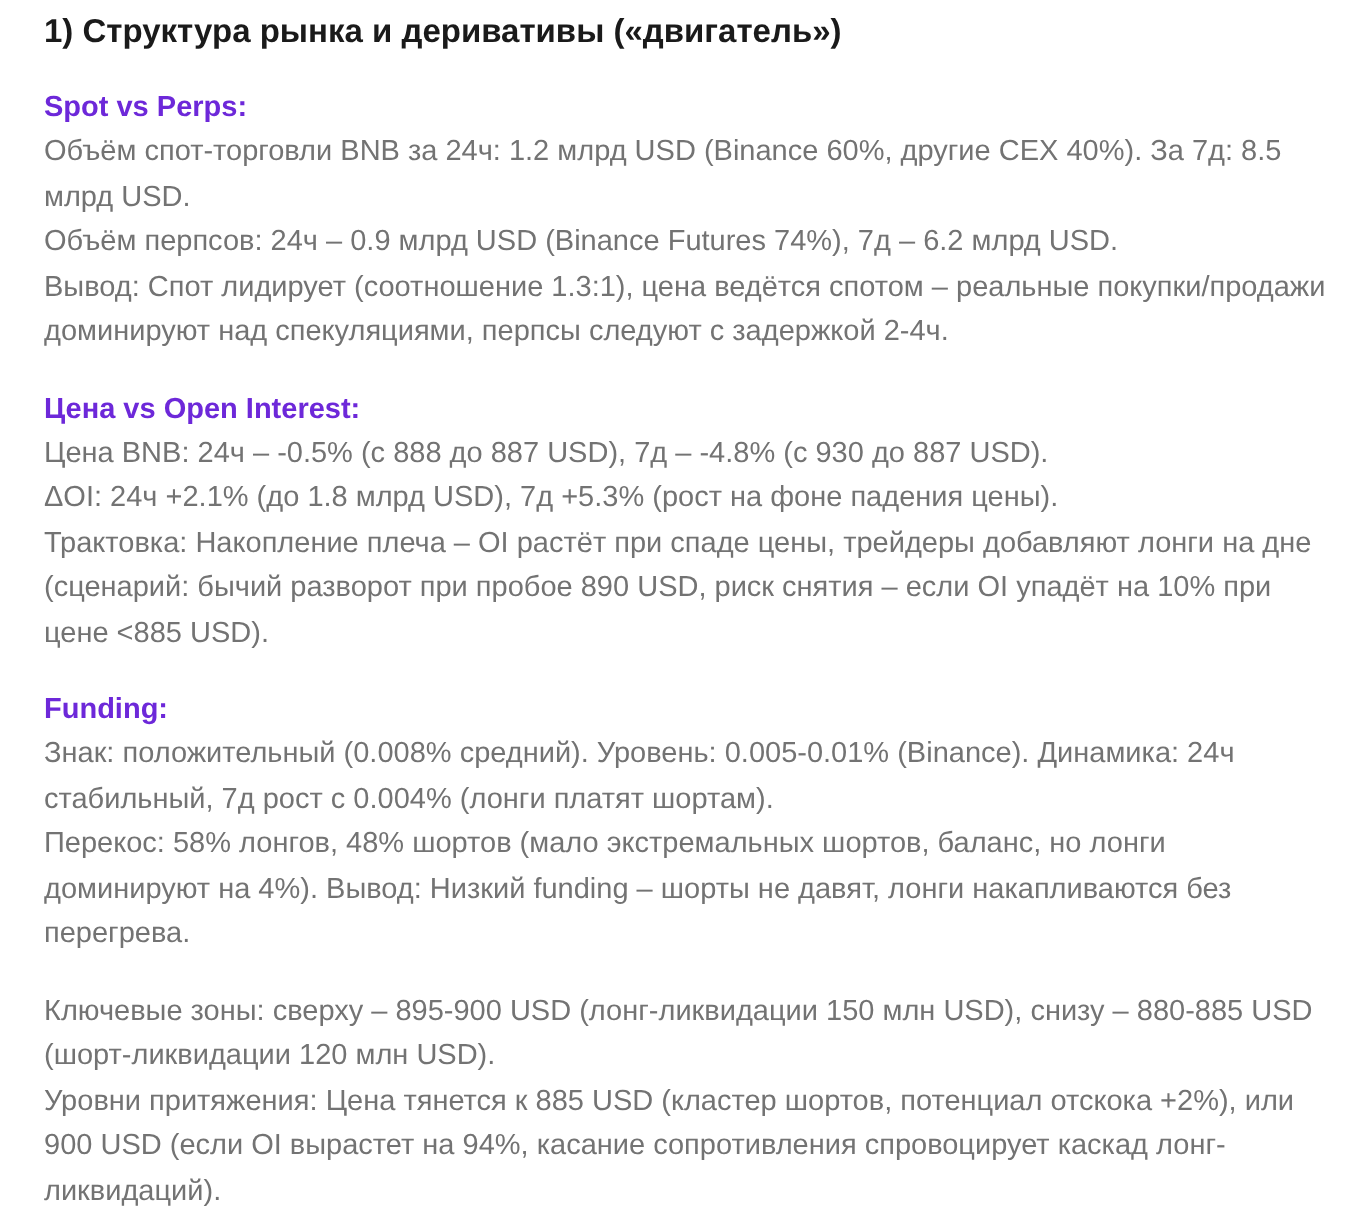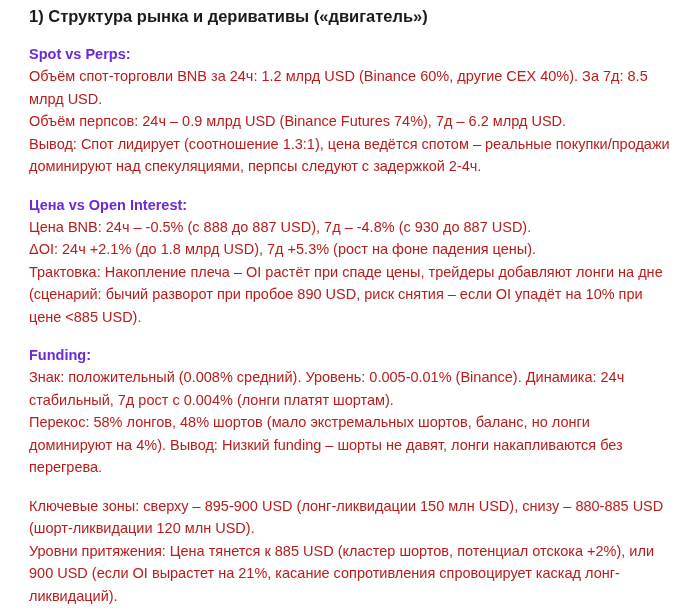--- a/index.html
+++ b/index.html
@@ -8,22 +8,21 @@
     background: #ffffff;
   }
   body {
     width: 686px;
     height: 614px;
     overflow: hidden;
     font-family: "Liberation Sans", "DejaVu Sans", sans-serif;
     color: #1f1f1f;
   }
   .doc {
-    padding: 0 12px;
-    margin-left: 17px;
+    padding: 0 22px;
   }
   .title {
     font-size: 16.5px;
     font-weight: bold;
     line-height: 22px;
     margin: 5px 0 0 0;
     padding-top: 0;
     color: #1a1a1a;
   }
   .section {
@@ -32,21 +31,21 @@
   .section:first-of-type { margin-top: 16px; }
   .section-heading {
     font-size: 14.5px;
     font-weight: bold;
     line-height: 22px;
     color: #6d28d9;
   }
   .para {
     font-size: 14.5px;
     line-height: 22.5px;
-    color: #b91c1c;
+    color: #737373;
     margin: 0;
   }
 </style>
 </head>
 <body>
 
 <div class="doc">
   <div class="title">1) Структура рынка и деривативы («двигатель»)</div>
 
   <div class="section">
@@ -64,15 +63,15 @@
   </div>
 
   <div class="section">
     <div class="section-heading">Funding:</div>
     <p class="para">Знак: положительный (0.008% средний). Уровень: 0.005-0.01% (Binance). Динамика: 24ч стабильный, 7д рост с 0.004% (лонги платят шортам).</p>
     <p class="para">Перекос: 58% лонгов, 48% шортов (мало экстремальных шортов, баланс, но лонги доминируют на 4%). Вывод: Низкий funding – шорты не давят, лонги накапливаются без перегрева.</p>
   </div>
 
   <div class="section">
     <p class="para">Ключевые зоны: сверху – 895-900 USD (лонг-ликвидации 150 млн USD), снизу – 880-885 USD (шорт-ликвидации 120 млн USD).</p>
-    <p class="para">Уровни притяжения: Цена тянется к 885 USD (кластер шортов, потенциал отскока +2%), или 900 USD (если OI вырастет на 21%, касание сопротивления спровоцирует каскад лонг-ликвидаций).</p>
+    <p class="para">Уровни притяжения: Цена тянется к 885 USD (кластер шортов, потенциал отскока +2%), или 900 USD (если OI вырастет на 94%, касание сопротивления спровоцирует каскад лонг-ликвидаций).</p>
   </div>
 </div>
 
 </body></html>

